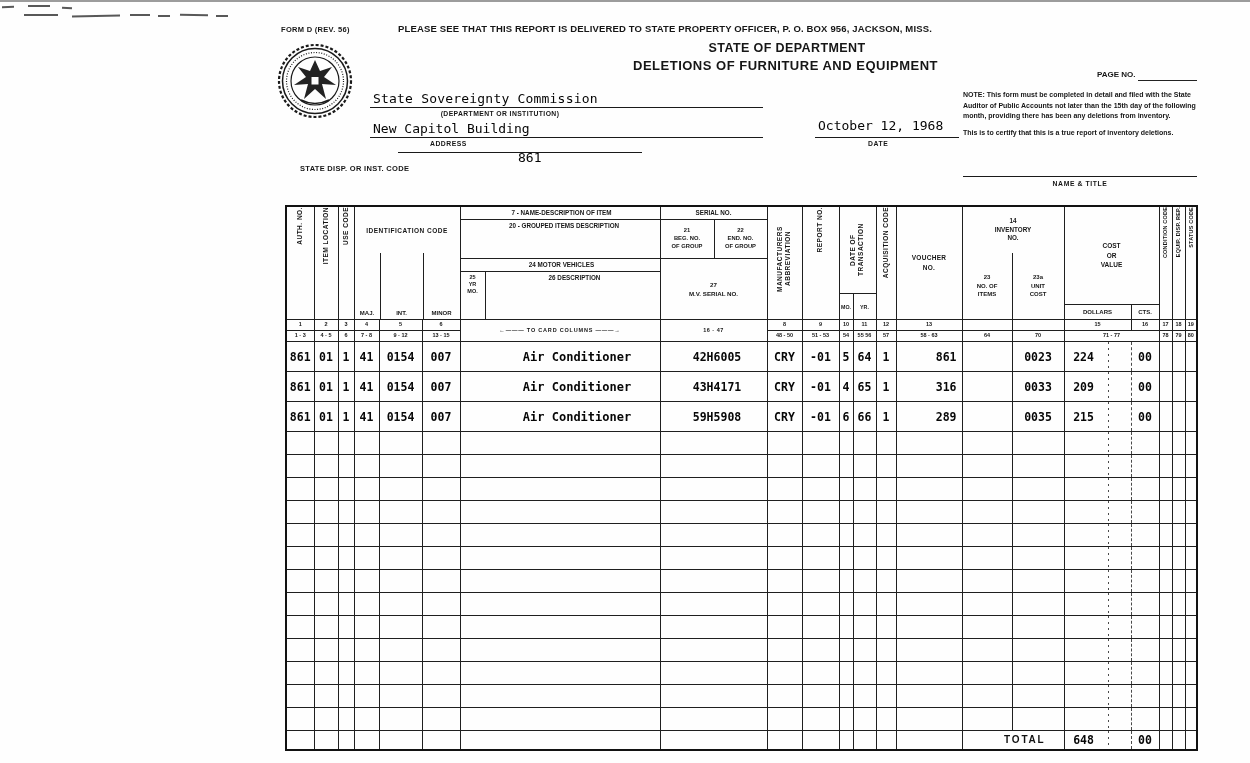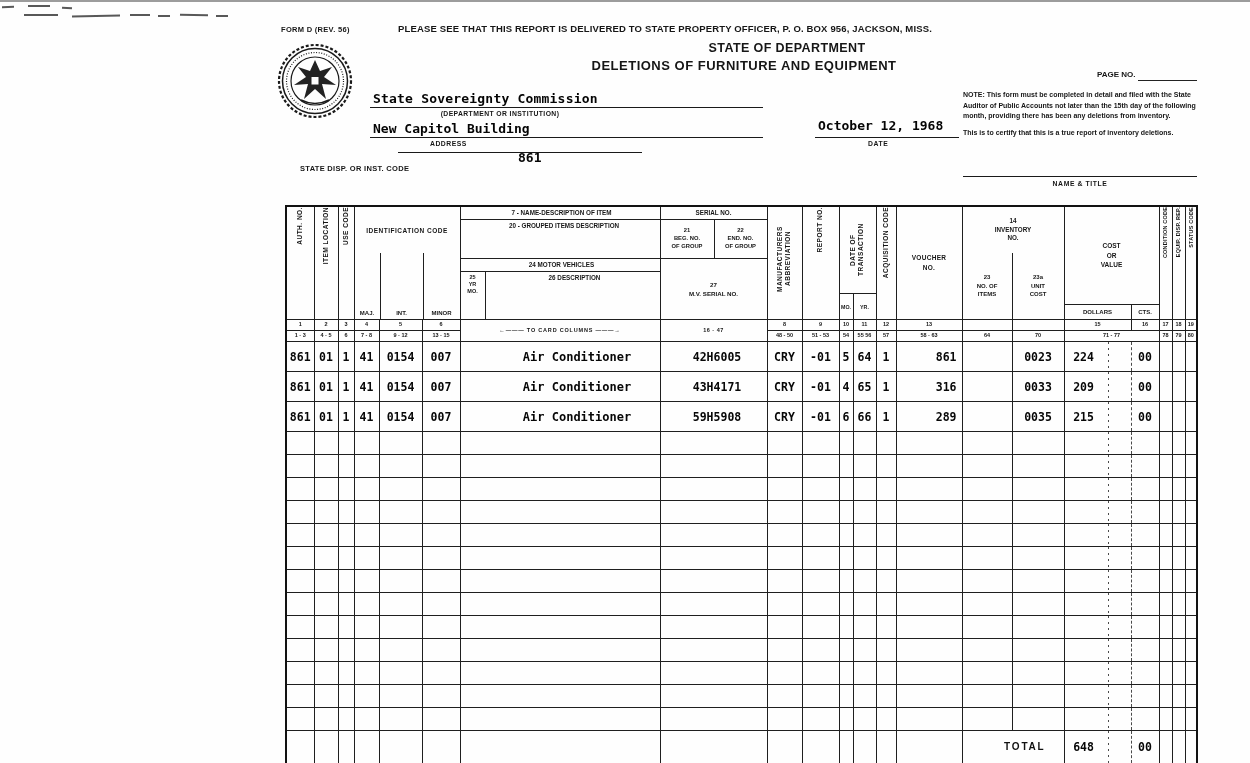--- a/index.html
+++ b/index.html
@@ -3,32 +3,32 @@
 <meta charset="utf-8">
 <style>
   * { margin:0; padding:0; box-sizing:border-box; }
   html,body { width:1250px; height:763px; }
   body {
     position:relative; overflow:hidden; background:#fefefe;
     font-family:"Liberation Sans", sans-serif; color:#161616;
   }
   .abs { position:absolute; }
   .b { font-weight:bold; }
-  .mono { font-family:"DejaVu Sans Mono", monospace; font-weight:bold; color:#050505; }
+  .mono { font-family:"DejaVu Sans Mono", monospace; font-weight:normal; color:#050505; }
   .pre { white-space:pre-line; }
 
   
   .scan-top { left:0; top:0; width:1250px; height:2px; background:#4a4a4a; opacity:.55; }
   .pmark { height:0; border-top:2px solid #2e2e2e; opacity:.8; }
 
   
   .form-id { left:281px; top:25px; font-size:7.5px; letter-spacing:.3px; }
   .delivery { left:398px; top:23px; width:720px; font-size:9.5px; letter-spacing:.15px; }
   .title1 { left:657px; top:41px; width:260px; text-align:center; font-size:12.5px; letter-spacing:.4px; }
-  .title2 { left:564px; top:58px; width:360px; text-align:center; font-size:13px; letter-spacing:.5px; }
+  .title2 { left:578px; top:58px; width:360px; text-align:right; font-size:13px; letter-spacing:.5px; }
   .pageno { left:1097px; top:70px; font-size:8px; }
   .pageno-line { left:1138px; top:80px; width:59px; border-bottom:1px solid #222; }
   .seal { left:276px; top:42px; }
 
   .dept-val { left:373px; top:91px; font-size:13px; letter-spacing:.2px; }
   .dept-line { left:370px; top:107px; width:393px; border-bottom:1.5px solid #1a1a1a; }
   .dept-lbl { left:375px; top:110px; width:250px; text-align:center; font-size:6.8px; letter-spacing:.4px; }
   .addr-val { left:373px; top:121px; font-size:13px; }
   .addr-line { left:370px; top:137px; width:393px; border-bottom:1.5px solid #1a1a1a; }
   .addr-lbl { left:430px; top:140px; font-size:6.8px; letter-spacing:.5px; }
@@ -107,21 +107,21 @@
   tr.cardrow td { font-size:5.5px; font-weight:bold; text-align:center; vertical-align:middle; line-height:1; }
   td.tocc { font-size:6px; letter-spacing:.8px; }
   td.serrange { font-size:6px; letter-spacing:.5px; }
 
   tr.data { height:30px; }
   tr.data td, tr.totalrow td {
     font-family:"DejaVu Sans Mono", monospace; font-weight:bold; font-size:11.5px;
     color:#070707; text-align:center; vertical-align:middle;
   }
   tr.empty { height:23px; }
-  tr.totalrow { height:33px; }
+  tr.totalrow { height:19px; }
 
   td.desc { text-align:left; padding-left:34px !important; font-size:12px !important; }
   td.serial { text-align:left; padding-left:7px !important; }
   td.vch { text-align:right !important; padding-right:5px !important; }
   td.dol {
     text-align:left; padding-right:28px !important;
     border-right:1px dashed #4a4a4a !important;
     background-image:repeating-linear-gradient(#4a4a4a 0 2px, transparent 2px 6px);
     background-size:1px 100%; background-repeat:no-repeat;
     background-position:calc(100% - 22px) 0;

